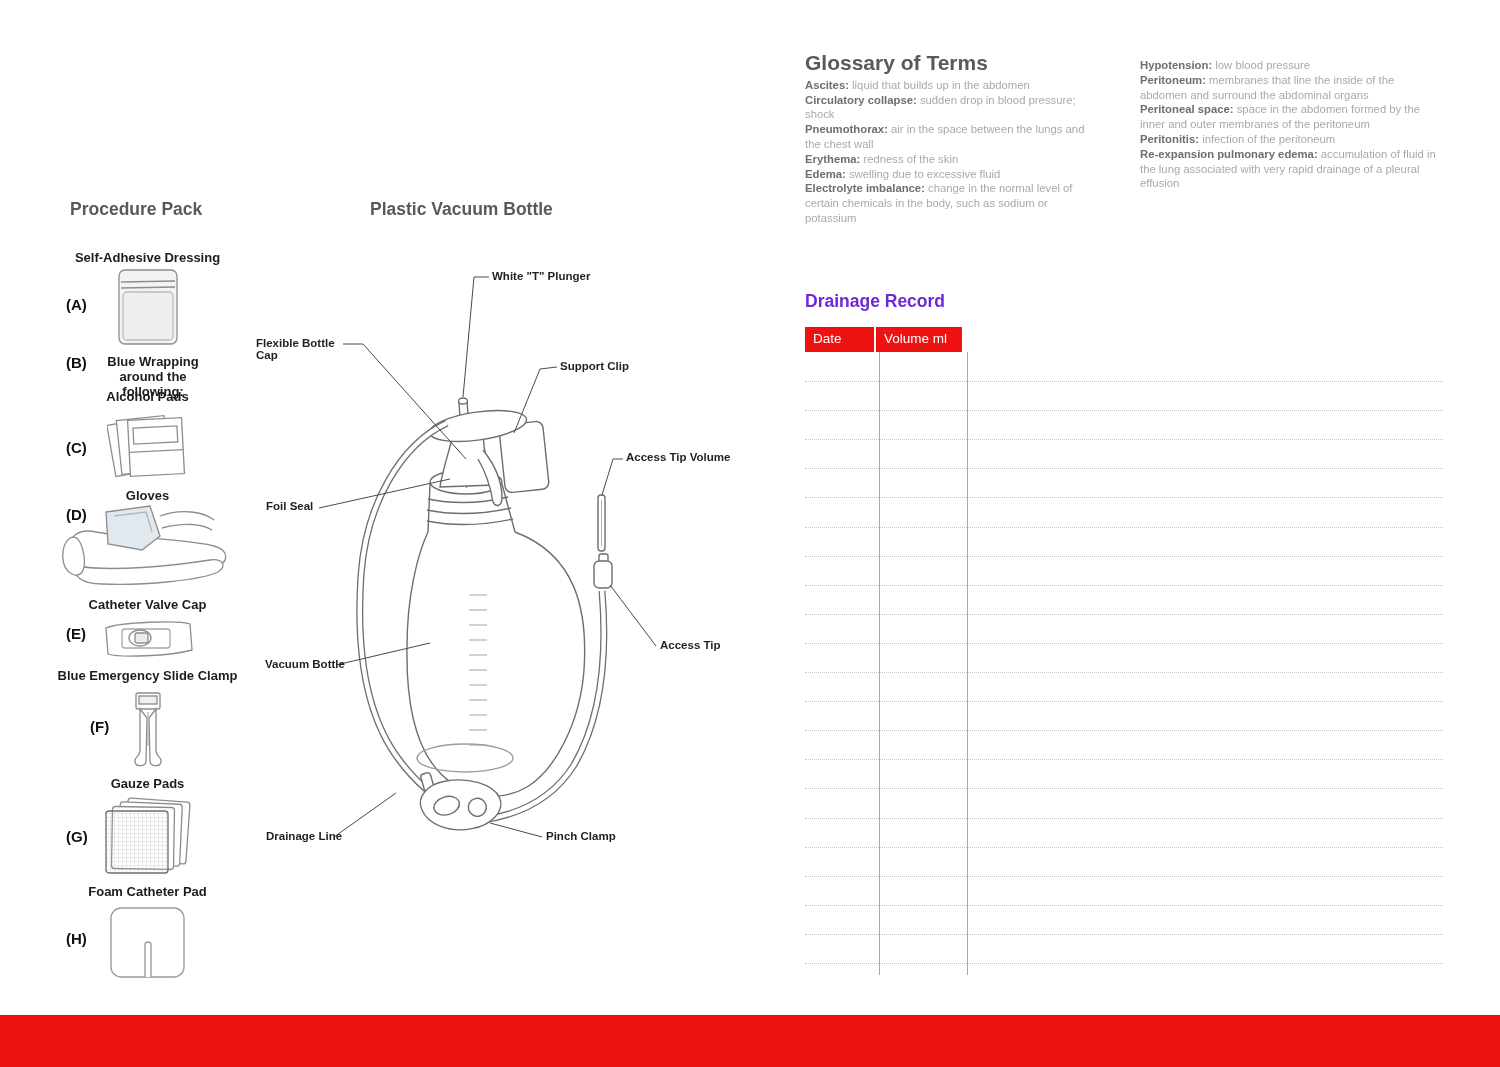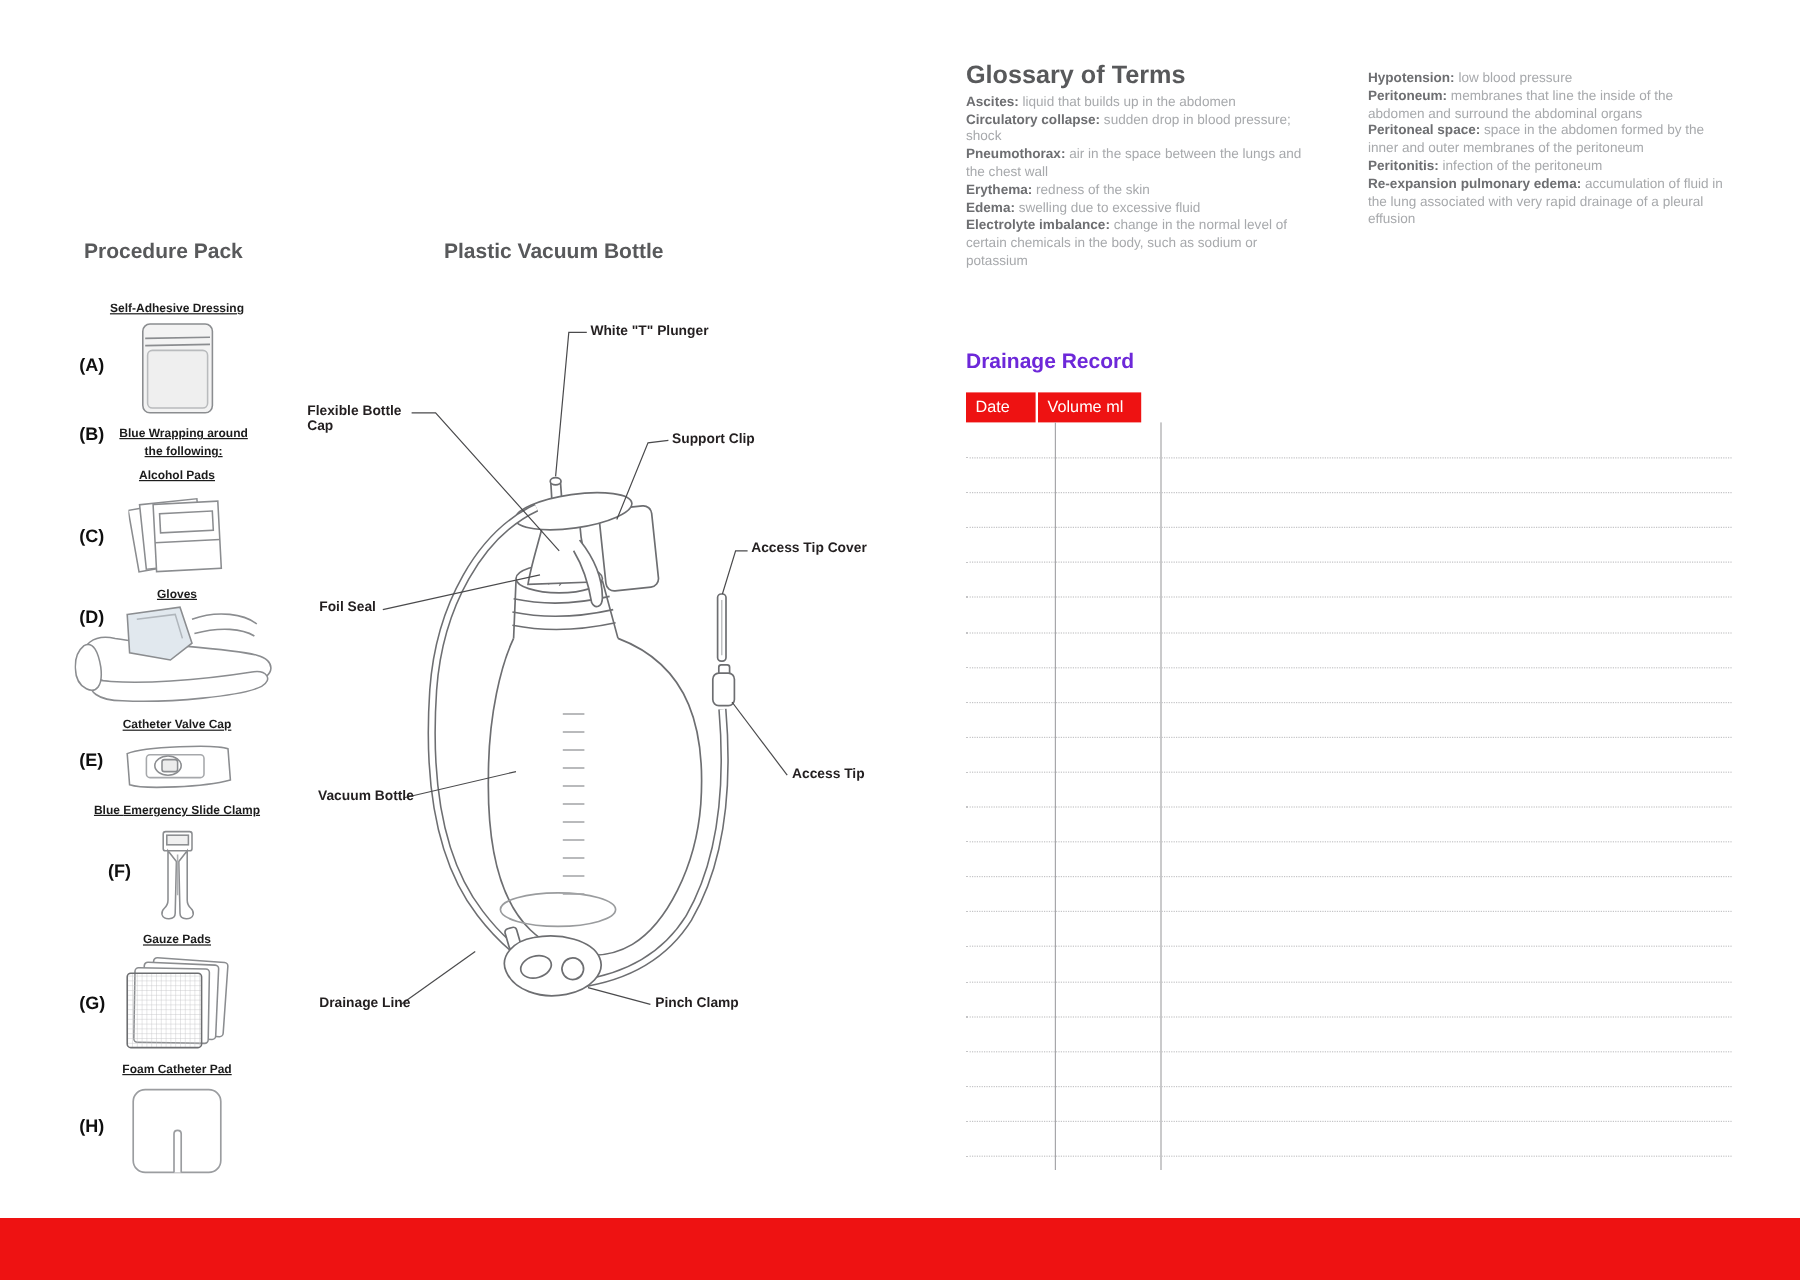--- a/index.html
+++ b/index.html
@@ -15,42 +15,42 @@
   
   .sec-h{position:absolute;margin:0;font-size:17.5px;font-weight:bold;color:#58595b;}
   .h-pack{left:70px;top:199px;}
   .h-bottle{left:370px;top:199px;}
   .h-glossary{position:static;margin:0 0 7px 0;font-size:21px;font-weight:bold;color:#58595b;}
   .h-record{left:805px;top:291px;color:#6d28d9;}
 
   
   .pp-item{position:absolute;left:55px;width:185px;}
   .pp-label{position:absolute;left:0;width:100%;text-align:center;
-            font-size:10px;font-weight:bold;color:#1c1c1c;line-height:15px;text-decoration:underline;}
+            font-size:13px;font-weight:bold;color:#1c1c1c;line-height:15px;}
   .pp-letter{position:absolute;left:11px;font-size:15px;font-weight:bold;color:#0f0f0f;}
   .pp-art{position:absolute;left:0;right:0;display:flex;justify-content:center;}
   .pp-art svg{display:block;}
   .wrap-label{left:38px;width:120px;}
 
   
   .diagram{position:absolute;left:250px;top:255px;width:480px;height:650px;}
   .diagram svg{position:absolute;left:0;top:0;}
   .dlabel{position:absolute;font-size:11.5px;font-weight:bold;color:#231f20;white-space:nowrap;}
 
   
   .gcol{position:absolute;font-size:11.3px;line-height:14.8px;color:#a7a9ac;}
   .gcol1{left:805px;top:56px;width:295px;}
   .gcol2{left:1140px;top:58px;width:302px;}
   .g-entry{margin:0;}
   .g-entry b{color:#6d6e71;}
 
   
   .rec-header{position:absolute;left:805px;top:327px;width:638px;height:25px;display:flex;}
   .rec-cell{background:#ee1212;color:#fff;font-size:13.5px;padding:4px 0 0 8px;box-sizing:border-box;}
-  .rec-c1{width:58px;margin-right:2px;}
+  .rec-c1{width:69px;margin-right:2px;}
   .rec-c2{width:86px;margin-right:2px;}
   .rec-c3{flex:1;}
   .rec-vline{position:absolute;top:352px;height:623px;width:1px;background:#a7a7aa;}
   .rec-rows{position:absolute;left:805px;top:381px;width:638px;height:600px;}
   .rec-row{position:absolute;left:0;width:100%;height:0;border-top:1px dotted #c4c4c6;}
 </style>
 </head>
 <body>
 
 <div class="page">
@@ -238,21 +238,21 @@
           <path d="M406,391 L360,330"></path>
           <path d="M84,582 L146,538"></path>
           <path d="M292,582 L240,568"></path>
         </g>
       </g>
     </svg>
 
     <div class="dlabel" style="left:242px;top:15px">White "T" Plunger</div>
     <div class="dlabel" style="left:6px;top:82px;width:85px;white-space:normal;text-align:left">Flexible Bottle Cap</div>
     <div class="dlabel" style="left:310px;top:105px">Support Clip</div>
-    <div class="dlabel" style="left:376px;top:196px">Access Tip Cover</div>
+    <div class="dlabel" style="left:376px;top:196px">Access Tip Volume</div>
     <div class="dlabel" style="left:16px;top:245px">Foil Seal</div>
     <div class="dlabel" style="left:15px;top:403px">Vacuum Bottle</div>
     <div class="dlabel" style="left:410px;top:384px">Access Tip</div>
     <div class="dlabel" style="left:16px;top:575px">Drainage Line</div>
     <div class="dlabel" style="left:296px;top:575px">Pinch Clamp</div>
   </div>
 
   <div class="gcol gcol1">
     <h2 class="h-glossary">Glossary of Terms</h2>
     <p class="g-entry"><b>Ascites:</b> <span>liquid that builds up in the abdomen</span></p>

